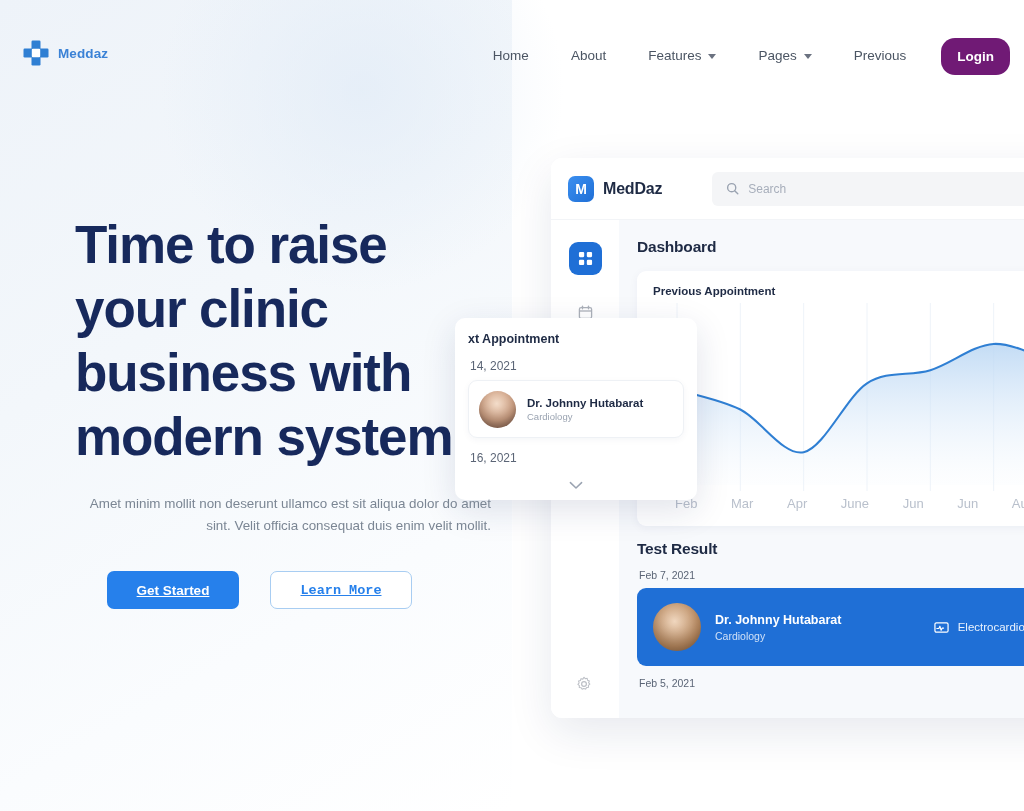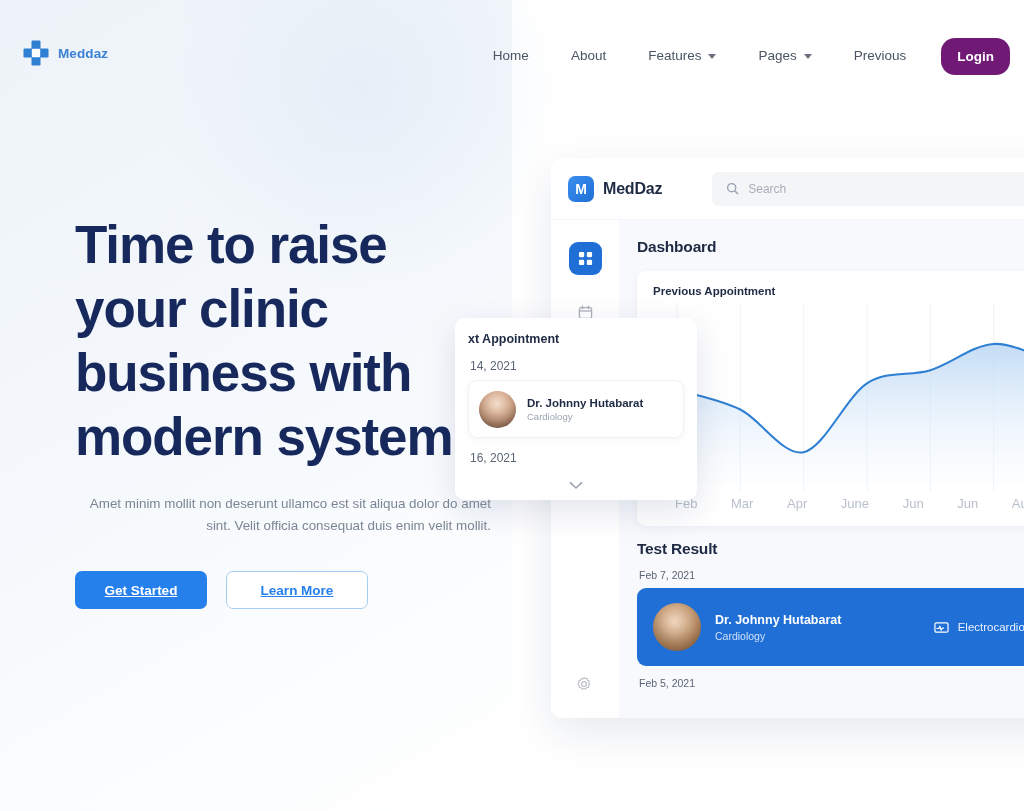--- a/index.html
+++ b/index.html
@@ -55,30 +55,30 @@
   .hero{
     position:absolute; left:75px; top:213px; width:430px; z-index:20;
   }
   .hero h1{
     font-size:53px; line-height:64px; font-weight:700; color:#17295c;
     letter-spacing:-1.1px;
   }
   .hero p{
     margin-top:24px; font-size:13.4px; line-height:22px; color:#7b8694; width:416px;text-align:right;
   }
-  .hero-actions{ margin-top:34px; display:flex; gap:19px; }
+  .hero-actions{ margin-top:34px; display:flex; gap:31px;margin-left:32px; }
   .btn-primary{
     background:#2680eb; color:#fff; border:none; border-radius:7px;
     padding:0 26px; height:38px; min-width:132px; font-size:13.5px; font-weight:700;
     text-decoration:underline; cursor:pointer; font-family:inherit;
   }
   .btn-ghost{
     background:#fff; color:#2680eb; border:1px solid #a8cdf2; border-radius:7px;
     padding:0 26px; height:38px; min-width:142px; font-size:13.5px; font-weight:700;
-    text-decoration:underline; cursor:pointer; font-family:Liberation Sans, sans-serif;
+    text-decoration:underline; cursor:pointer; font-family:Liberation Mono, monospace;
   }
 
   
   .mock{ position:absolute; left:0; top:0; width:1024px; height:811px; z-index:10; }
 
   .app-window{
     position:absolute; left:551px; top:158px; width:560px; height:560px;
     background:#fff; border-radius:11px;
     box-shadow:0 14px 44px rgba(23,41,92,.10);
     overflow:hidden;

